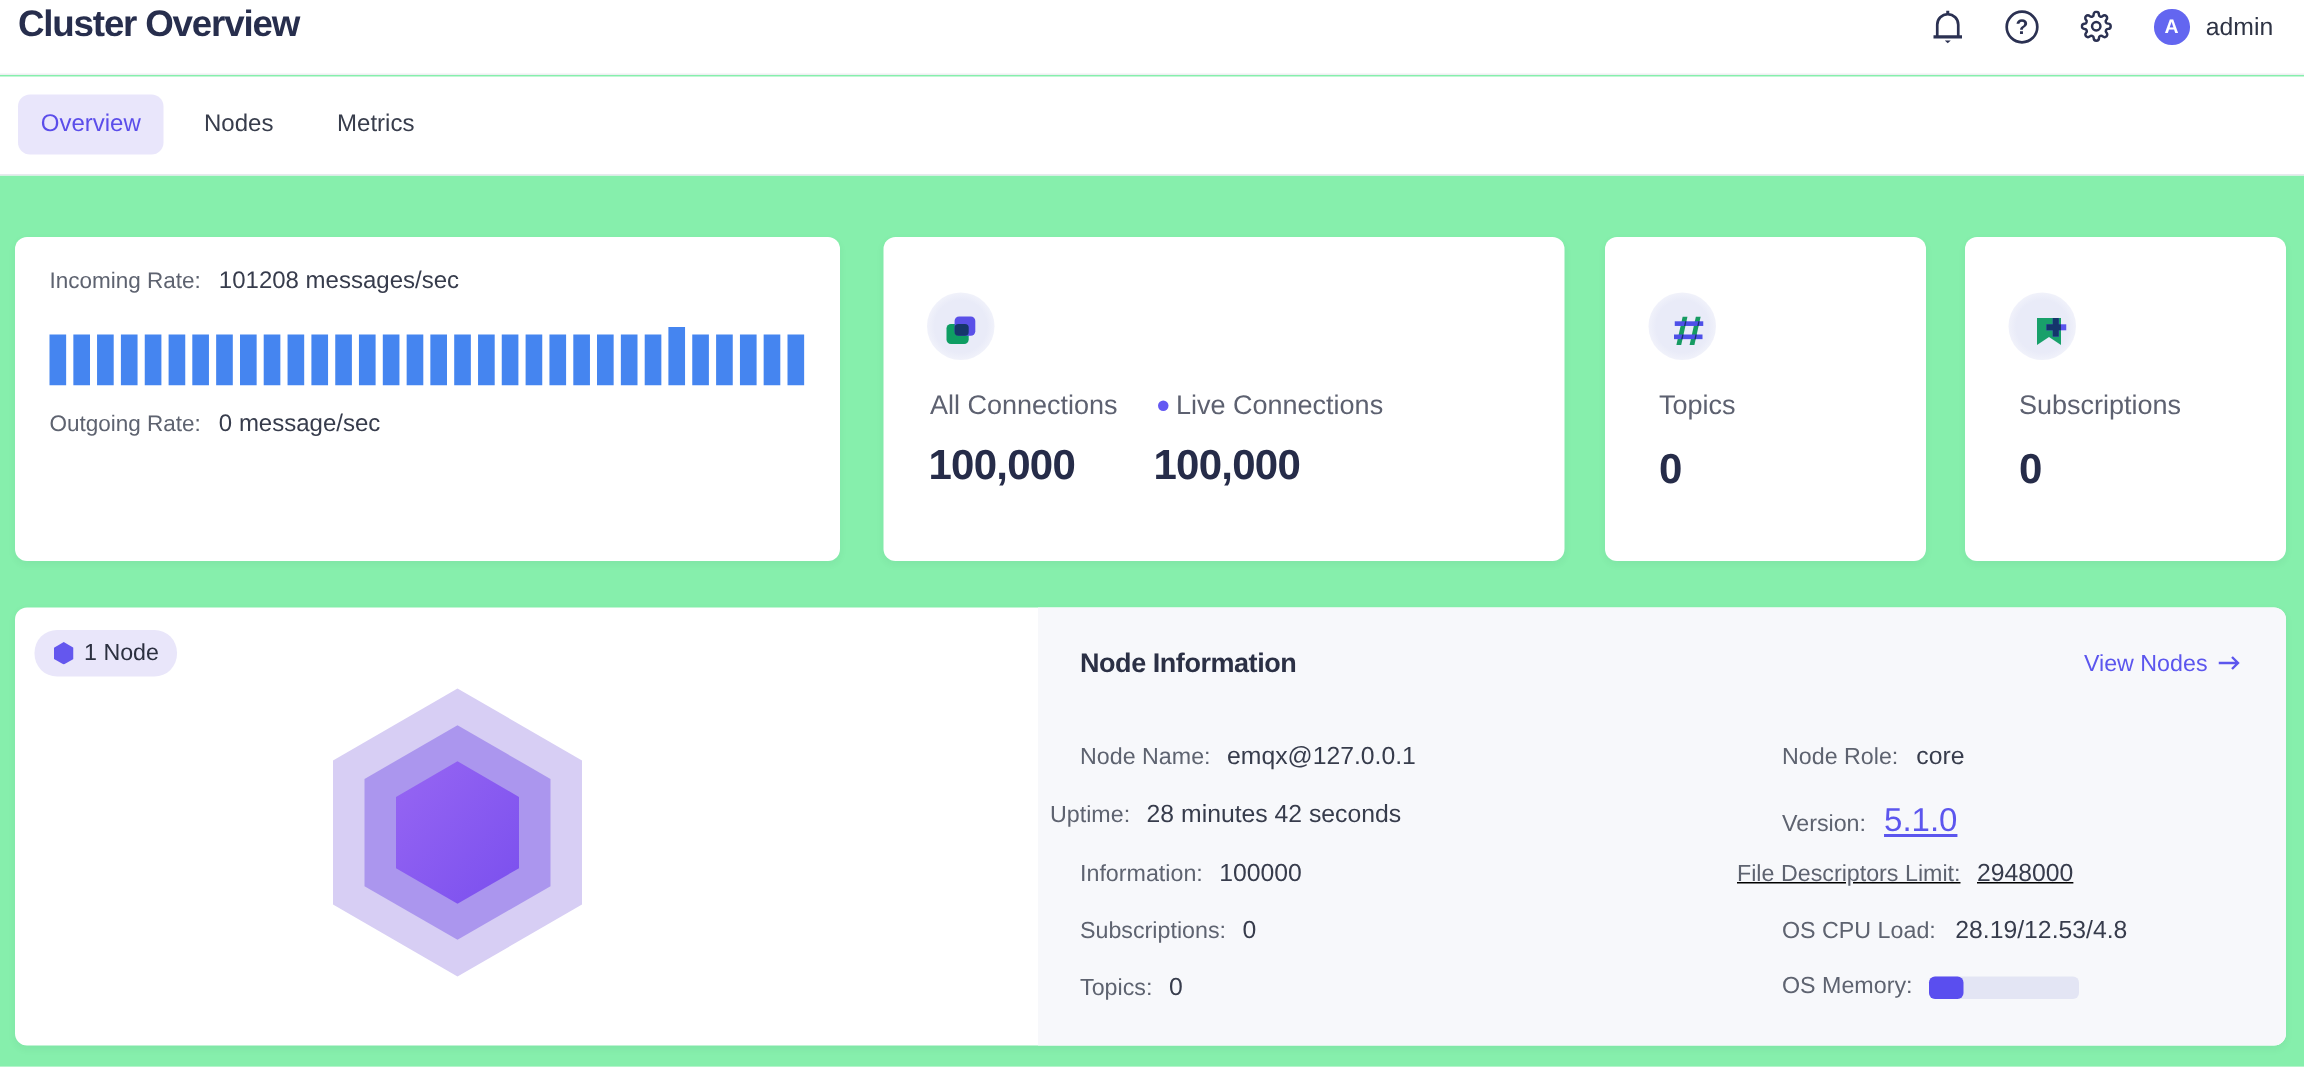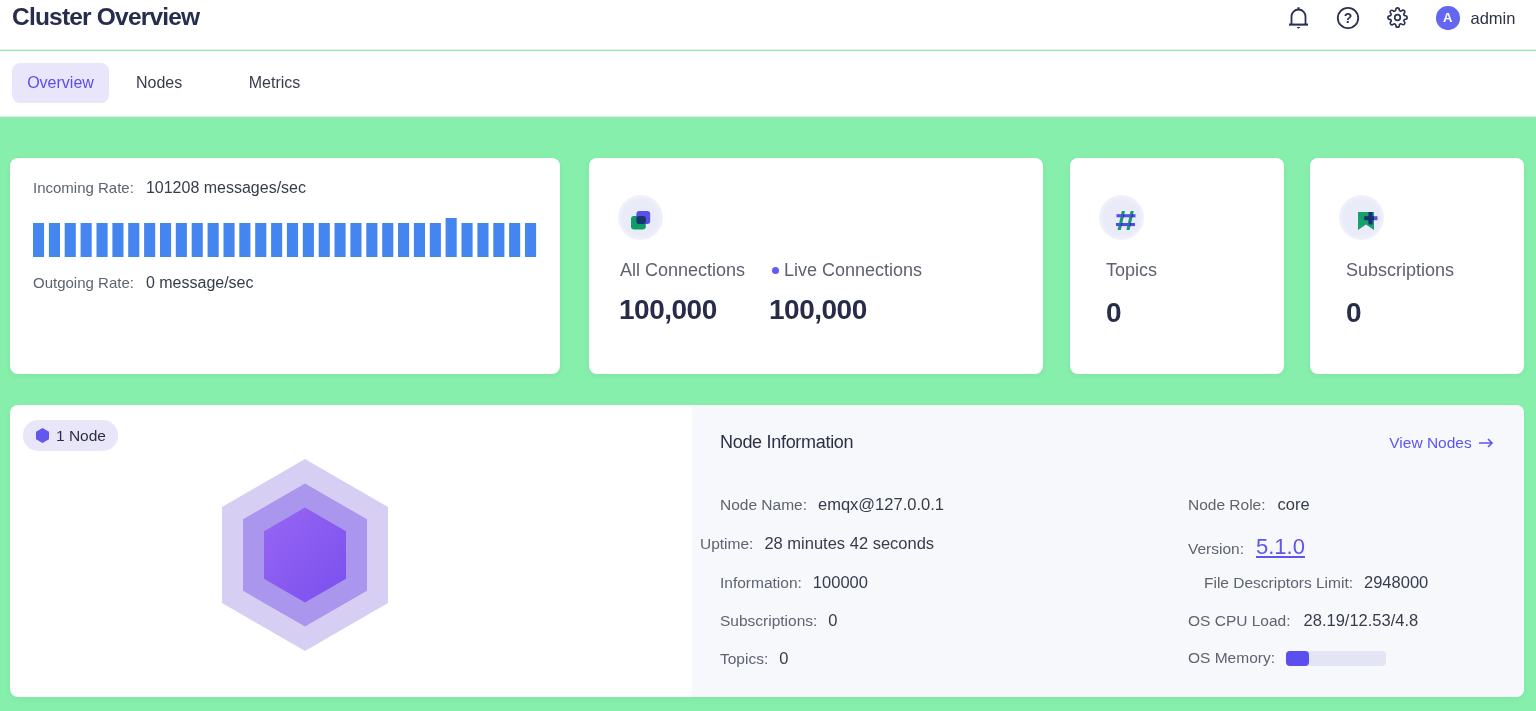--- a/index.html
+++ b/index.html
@@ -33,21 +33,21 @@
     <path d="M19.4 15a1.65 1.65 0 0 0 .33 1.82l.06.06a2 2 0 0 1 0 2.83 2 2 0 0 1-2.83 0l-.06-.06a1.65 1.65 0 0 0-1.82-.33 1.65 1.65 0 0 0-1 1.51V21a2 2 0 0 1-2 2 2 2 0 0 1-2-2v-.09A1.65 1.65 0 0 0 9 19.4a1.65 1.65 0 0 0-1.82.33l-.06.06a2 2 0 0 1-2.83 0 2 2 0 0 1 0-2.83l.06-.06a1.65 1.65 0 0 0 .33-1.82 1.65 1.65 0 0 0-1.51-1H3a2 2 0 0 1-2-2 2 2 0 0 1 2-2h.09A1.65 1.65 0 0 0 4.6 9a1.65 1.65 0 0 0-.33-1.82l-.06-.06a2 2 0 0 1 0-2.83 2 2 0 0 1 2.83 0l.06.06a1.65 1.65 0 0 0 1.82.33H9a1.65 1.65 0 0 0 1-1.51V3a2 2 0 0 1 2-2 2 2 0 0 1 2 2v.09a1.65 1.65 0 0 0 1 1.51 1.65 1.65 0 0 0 1.82-.33l.06-.06a2 2 0 0 1 2.83 0 2 2 0 0 1 0 2.83l-.06.06a1.65 1.65 0 0 0-.33 1.82V9a1.65 1.65 0 0 0 1.51 1H21a2 2 0 0 1 2 2 2 2 0 0 1-2 2h-.09a1.65 1.65 0 0 0-1.51 1z"></path>
     <circle cx="12" cy="12" r="3.2"></circle>
   </svg>
 
   <div class="abs" style="left:1436px;top:6px;width:23.5px;height:23.5px;line-height:23.5px;border-radius:50%;background:#6366f0;color:#fff;font-size:13px;font-weight:700;text-align:center;">A</div>
   <div class="abs" style="left:1470.5px;top:9px;font-size:16.5px;color:#2e3344;">admin</div>
 
   <div class="abs" style="left:0;top:51px;width:1536px;height:66px;background:#fff;border-bottom:1px solid #e7e9ee;"></div>
   <div class="abs" style="left:12px;top:63px;width:97px;height:40px;background:#e9e6fb;border-radius:8px;color:#5b4dea;font-size:16px;text-align:center;line-height:40px;">Overview</div>
   <div class="abs" style="left:136px;top:63px;width:44px;height:40px;color:#383d4c;font-size:16px;text-align:center;line-height:40px;">Nodes</div>
-  <div class="abs" style="left:223px;top:63px;width:55px;height:40px;color:#383d4c;font-size:16px;text-align:center;line-height:40px;margin-left:24px;">Metrics</div>
+  <div class="abs" style="left:223px;top:63px;width:55px;height:40px;color:#383d4c;font-size:16px;text-align:center;line-height:40px;">Metrics</div>
 
   <div class="card" style="left:10px;top:158px;width:550px;height:216px;">
     <div style="position:absolute;left:23px;top:21px;font-size:16px;"><span class="lbl" style="font-size:15px;">Incoming Rate:</span><span class="val" style="margin-left:12px;">101208 messages/sec</span></div>
     <svg style="position:absolute;left:0;top:60px;" width="540" height="39" viewBox="0 0 540 39">
       <rect x="23.0" y="5" width="11.1" height="34" fill="#4585F0"></rect>
       <rect x="38.9" y="5" width="11.1" height="34" fill="#4585F0"></rect>
       <rect x="54.7" y="5" width="11.1" height="34" fill="#4585F0"></rect>
       <rect x="70.6" y="5" width="11.1" height="34" fill="#4585F0"></rect>
       <rect x="86.5" y="5" width="11.1" height="34" fill="#4585F0"></rect>
       <rect x="102.4" y="5" width="11.1" height="34" fill="#4585F0"></rect>
@@ -147,36 +147,36 @@
         <linearGradient id="hg" x1="0" y1="0" x2="1" y2="1">
           <stop offset="0" stop-color="#9766f3"></stop>
           <stop offset="1" stop-color="#7a4fee"></stop>
         </linearGradient>
       </defs>
       <polygon points="93,10 176,58 176,154 93,202 10,154 10,58" fill="#d7cef4"></polygon>
       <polygon points="93,34.5 155,70.3 155,141.8 93,177.5 31,141.8 31,70.3" fill="#ab96ee"></polygon>
       <polygon points="93,58.5 134,82.3 134,129.8 93,153.5 52,129.8 52,82.3" fill="url(#hg)"></polygon>
     </svg>
 
-    <div style="position:absolute;left:710px;top:27px;font-size:18px;font-weight:400;letter-spacing:-0.3px;color:#2b3045;">Node Information</div>
+    <div style="position:absolute;left:710px;top:27px;font-size:18px;font-weight:700;letter-spacing:-0.3px;color:#2b3045;">Node Information</div>
     <div style="position:absolute;right:30px;top:29px;font-size:15.5px;color:#5c56ee;">View Nodes
       <svg width="15" height="10" viewBox="0 0 15 10" style="margin-left:3px;">
           <path d="M0 5 H13 M9 1 L13 5 L9 9" stroke="#5c56ee" stroke-width="1.6" fill="none"></path>
         </svg>
     </div>
 
     <div class="abs" style="left:710px;top:90px;font-size:15.5px;"><span class="lbl">Node Name:</span><span class="val" style="font-size:16.5px;margin-left:11px;">emqx@127.0.0.1</span></div>
     <div class="abs" style="left:690px;top:129px;font-size:15.5px;"><span class="lbl">Uptime:</span><span class="val" style="font-size:16.5px;margin-left:11px;">28 minutes 42 seconds</span></div>
     <div class="abs" style="left:710px;top:168px;font-size:15.5px;"><span class="lbl">Information:</span><span class="val" style="font-size:16.5px;margin-left:11px;">100000</span></div>
     <div class="abs" style="left:710px;top:206px;font-size:15.5px;"><span class="lbl">Subscriptions:</span><span class="val" style="font-size:16.5px;margin-left:11px;">0</span></div>
     <div class="abs" style="left:710px;top:244px;font-size:15.5px;"><span class="lbl">Topics:</span><span class="val" style="font-size:16.5px;margin-left:11px;">0</span></div>
 
     <div class="abs" style="left:1178px;top:90px;font-size:15.5px;"><span class="lbl">Node Role:</span><span class="val" style="font-size:16.5px;margin-left:12px;">core</span></div>
     <div class="abs" style="left:1178px;top:129px;font-size:15.5px;"><span class="lbl">Version:</span><span style="color:#5c56ee;font-size:22px;margin-left:12px;text-decoration:underline;">5.1.0</span></div>
-    <div class="abs" style="left:1194px;top:168px;font-size:15.5px;"><span class="lbl">File Descriptors Limit:</span><span class="val" style="font-size:16.5px;margin-left:11px;">2948000</span></div>
+    <div class="abs" style="left:1148px;top:168px;font-size:15.5px;text-decoration:underline;"><span class="lbl">File Descriptors Limit:</span><span class="val" style="font-size:16.5px;margin-left:11px;">2948000</span></div>
     <div class="abs" style="left:1178px;top:206px;font-size:15.5px;"><span class="lbl">OS CPU Load:</span><span class="val" style="font-size:16.5px;margin-left:13px;">28.19/12.53/4.8</span></div>
     <div class="abs" style="left:1178px;top:244px;font-size:15.5px;"><span class="lbl">OS Memory:</span></div>
     <div class="abs" style="left:1276px;top:245.5px;width:100px;height:15px;border-radius:4px;background:#e3e5f4;">
       <div style="width:23px;height:15px;border-radius:4px;background:#5a4eef;"></div>
     </div>
   </div>
 
 </div>
 
 </body></html>

